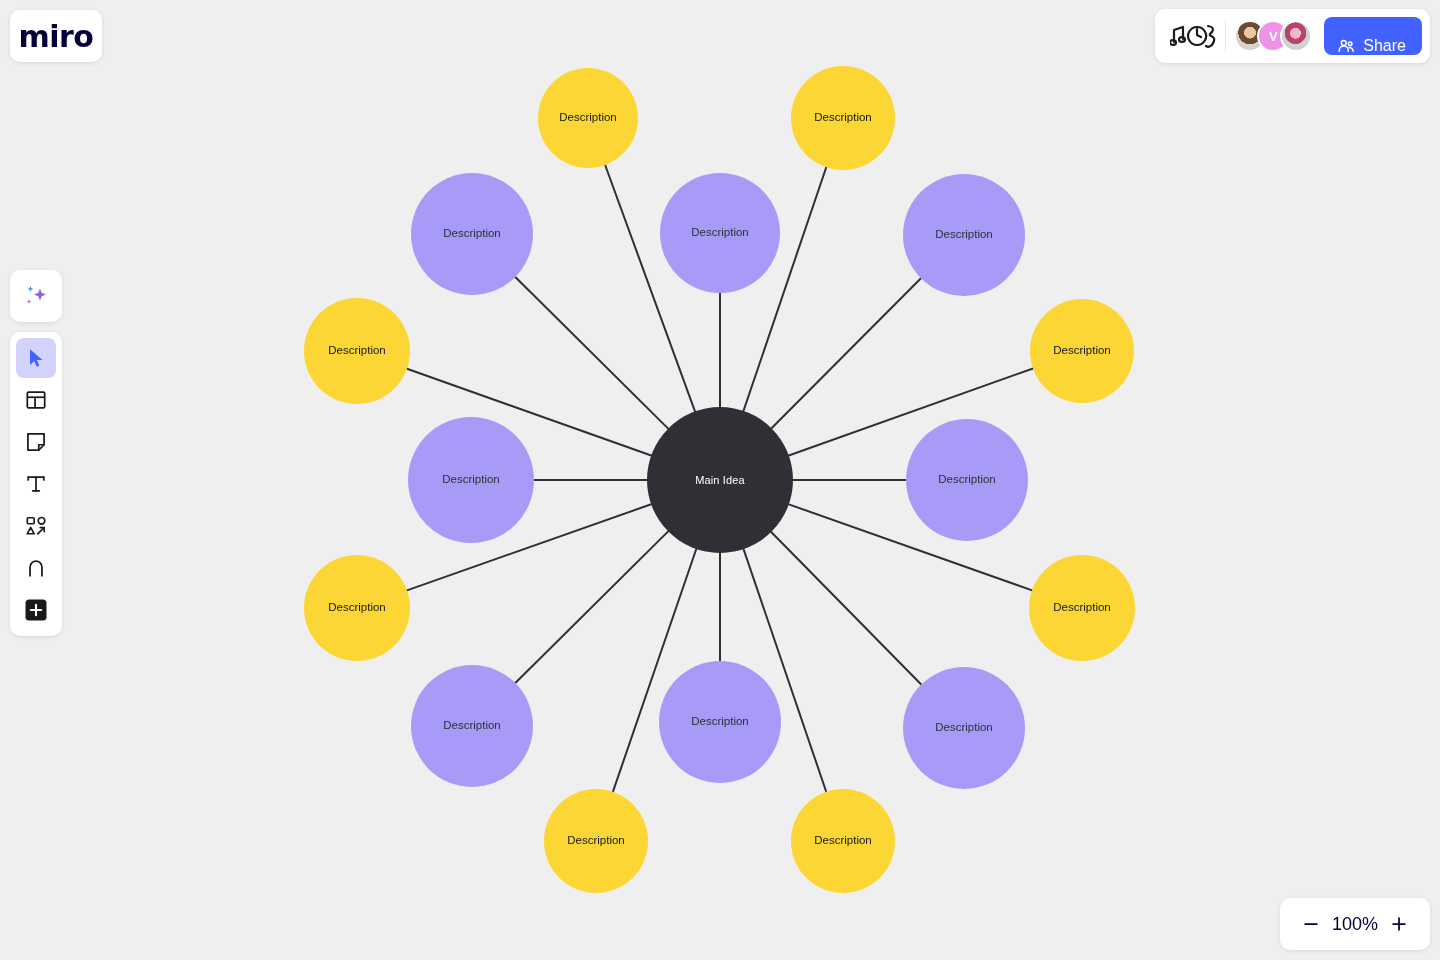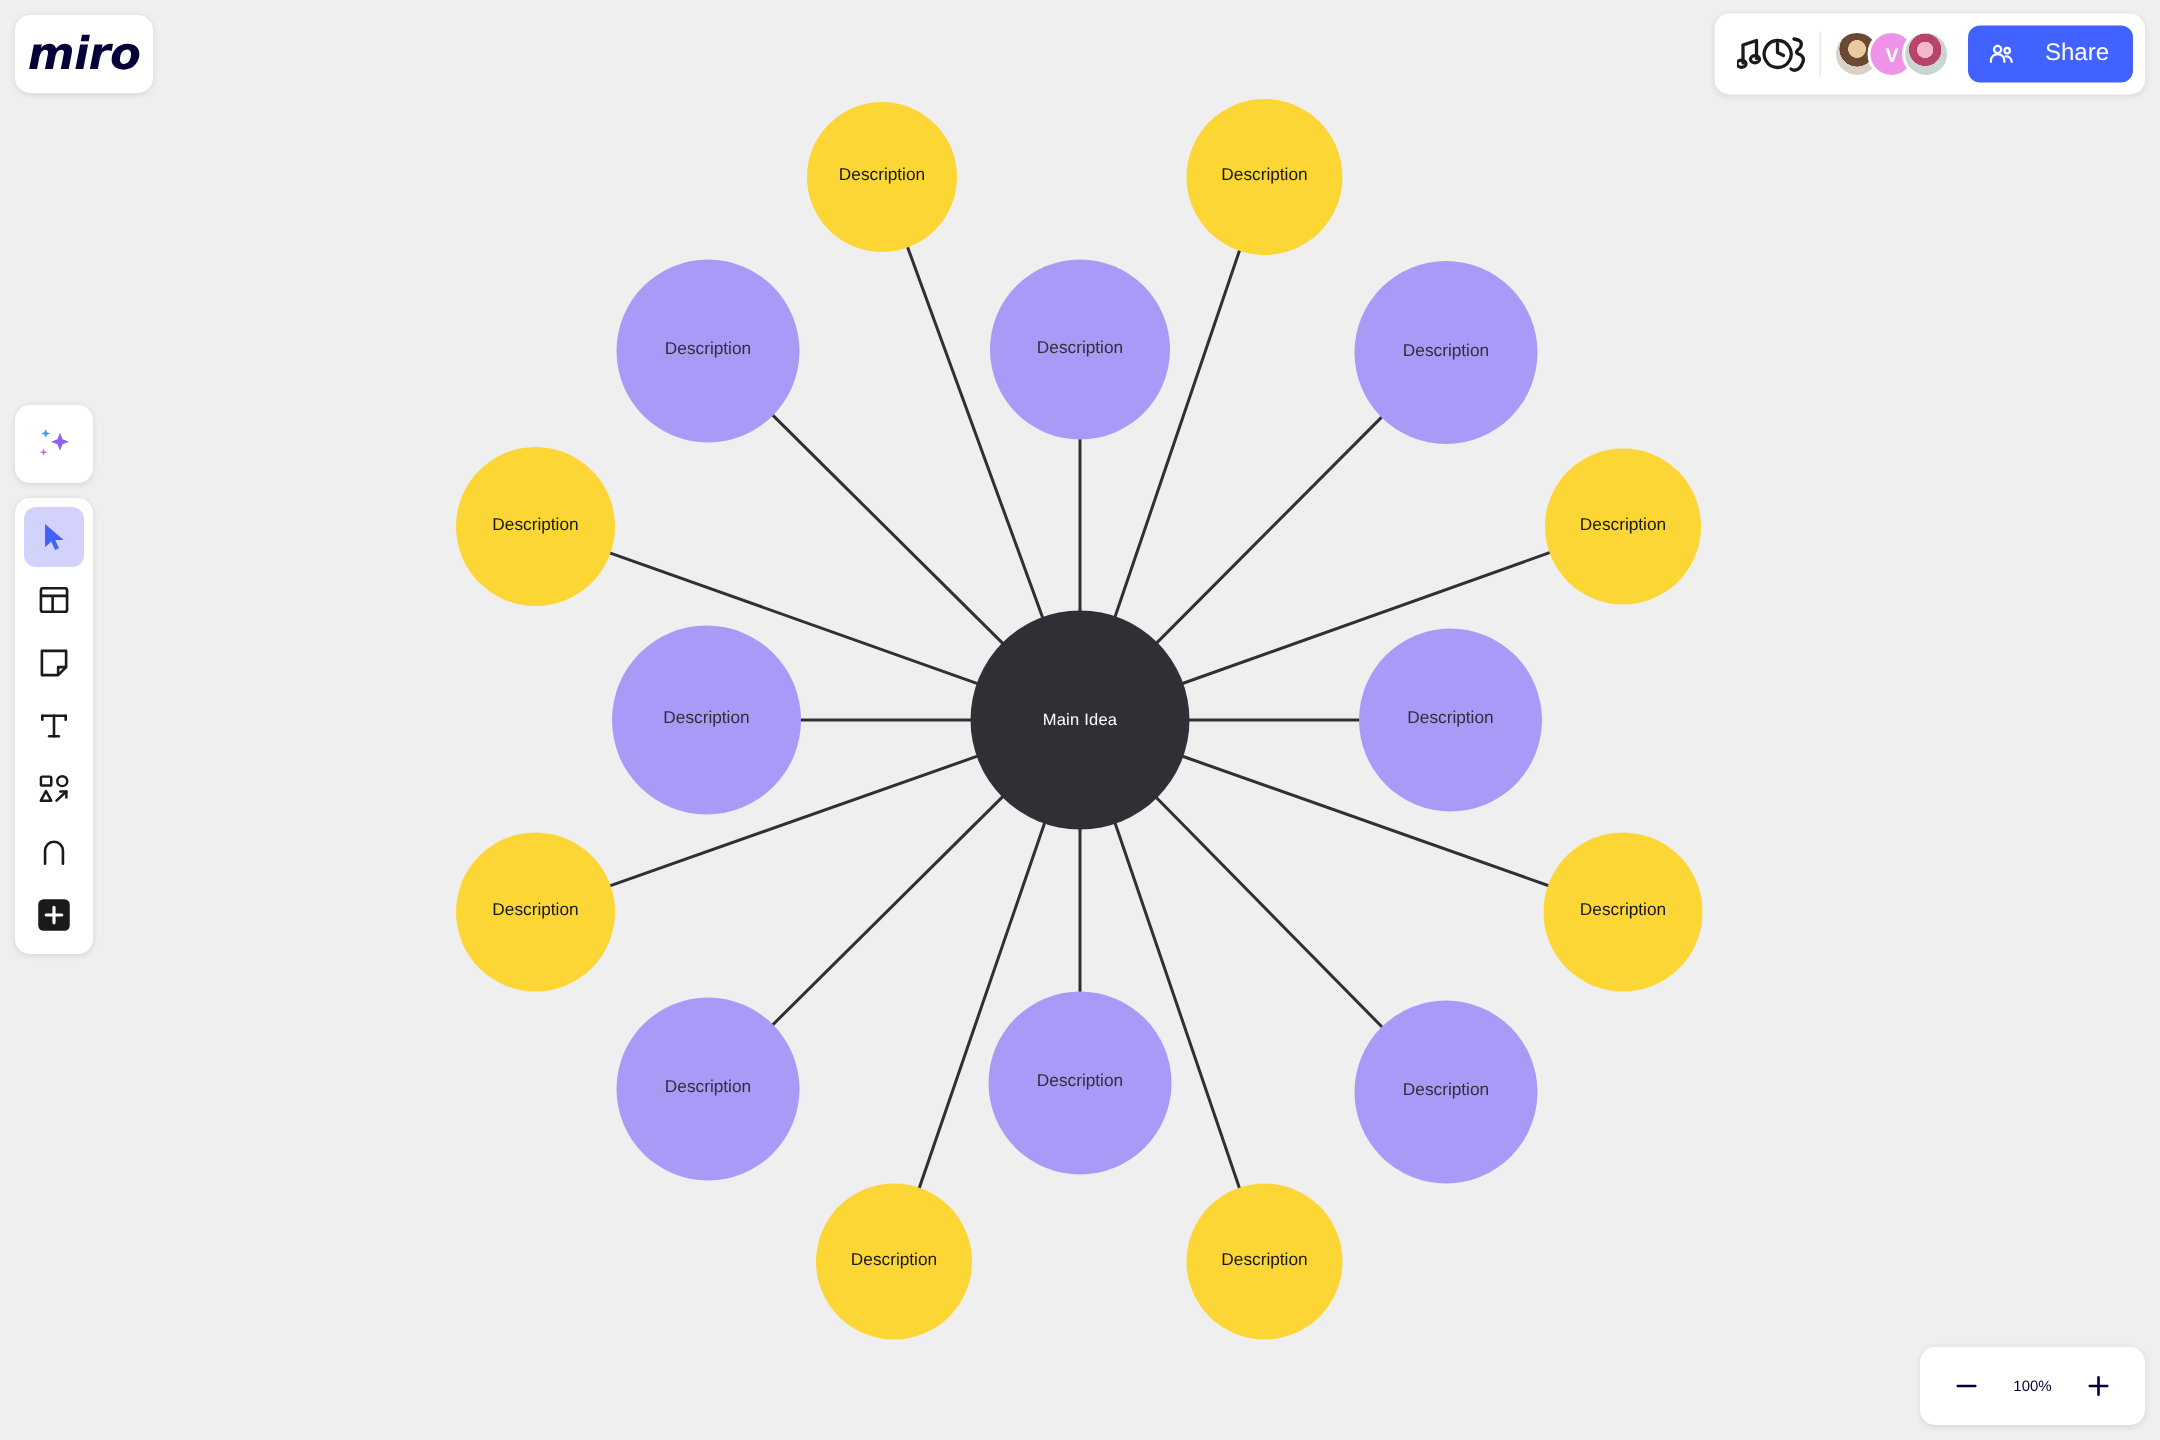--- a/index.html
+++ b/index.html
@@ -39,21 +39,20 @@
     position: absolute; left: 10px; top: 10px;
     width: 92px; height: 52px;
     background: #fff; border-radius: 10px;
     display: flex; align-items: center; justify-content: center;
     box-shadow: 0 1px 4px rgba(0,0,0,.10);
   }
   #logo .mark {
     font-family: "DejaVu Sans", sans-serif;
     font-size: 30px; font-weight: 700; color: #050038;
     letter-spacing: -.5px;
-    font-style: italic;
   }
 
   
   #topbar {
     position: absolute; right: 10px; top: 9px;
     height: 54px;
     background: #fff; border-radius: 10px;
     display: flex; align-items: center; gap: 0;
     padding: 0 8px 0 12px;
     box-shadow: 0 1px 4px rgba(0,0,0,.10);
@@ -72,21 +71,21 @@
   .av1 { background: radial-gradient(circle at 50% 38%, #e8c9a0 0 26%, #6b4a33 27% 52%, #d9d2c6 53% 100%); }
   .av2 { background: #ef93e8; }
   .av3 { background: radial-gradient(circle at 48% 40%, #f0b8c8 0 24%, #b8436d 25% 48%, #c9d6cf 49% 100%); }
   #share {
     margin-left: 12px;
     height: 38px; padding: 0 16px 0 13px;
     background: #4262ff; color: #fff;
     border: none; border-radius: 8px;
     font-family: "Liberation Sans", sans-serif;
     font-size: 16px; font-weight: 500;
-    display: flex; align-items: center; gap: 20px;
+    display: flex; align-items: flex-end; gap: 8px;
     cursor: pointer;
   }
 
   
   #ai-tool {
     position: absolute; left: 10px; top: 270px;
     width: 52px; height: 52px;
     background: #fff; border-radius: 10px;
     display: flex; align-items: center; justify-content: center;
     box-shadow: 0 1px 4px rgba(0,0,0,.10);
@@ -117,21 +116,21 @@
     padding: 0 16px;
     box-shadow: 0 1px 4px rgba(0,0,0,.10);
   }
   .zbtn {
     width: 30px; height: 30px;
     display: flex; align-items: center; justify-content: center;
     cursor: pointer; background: none; border: none;
   }
   #zoomlevel {
     font-family: "Liberation Sans", sans-serif;
-    font-size: 10px; font-weight: 500; color: #050038;
+    font-size: 18px; font-weight: 500; color: #050038;
     min-width: 48px; text-align: center;
   }
 </style>
 </head>
 <body>
 
 <div id="app">
 
   <div id="canvas">
     <svg id="edges" viewBox="0 0 1440 960" xmlns="http://www.w3.org/2000/svg">

